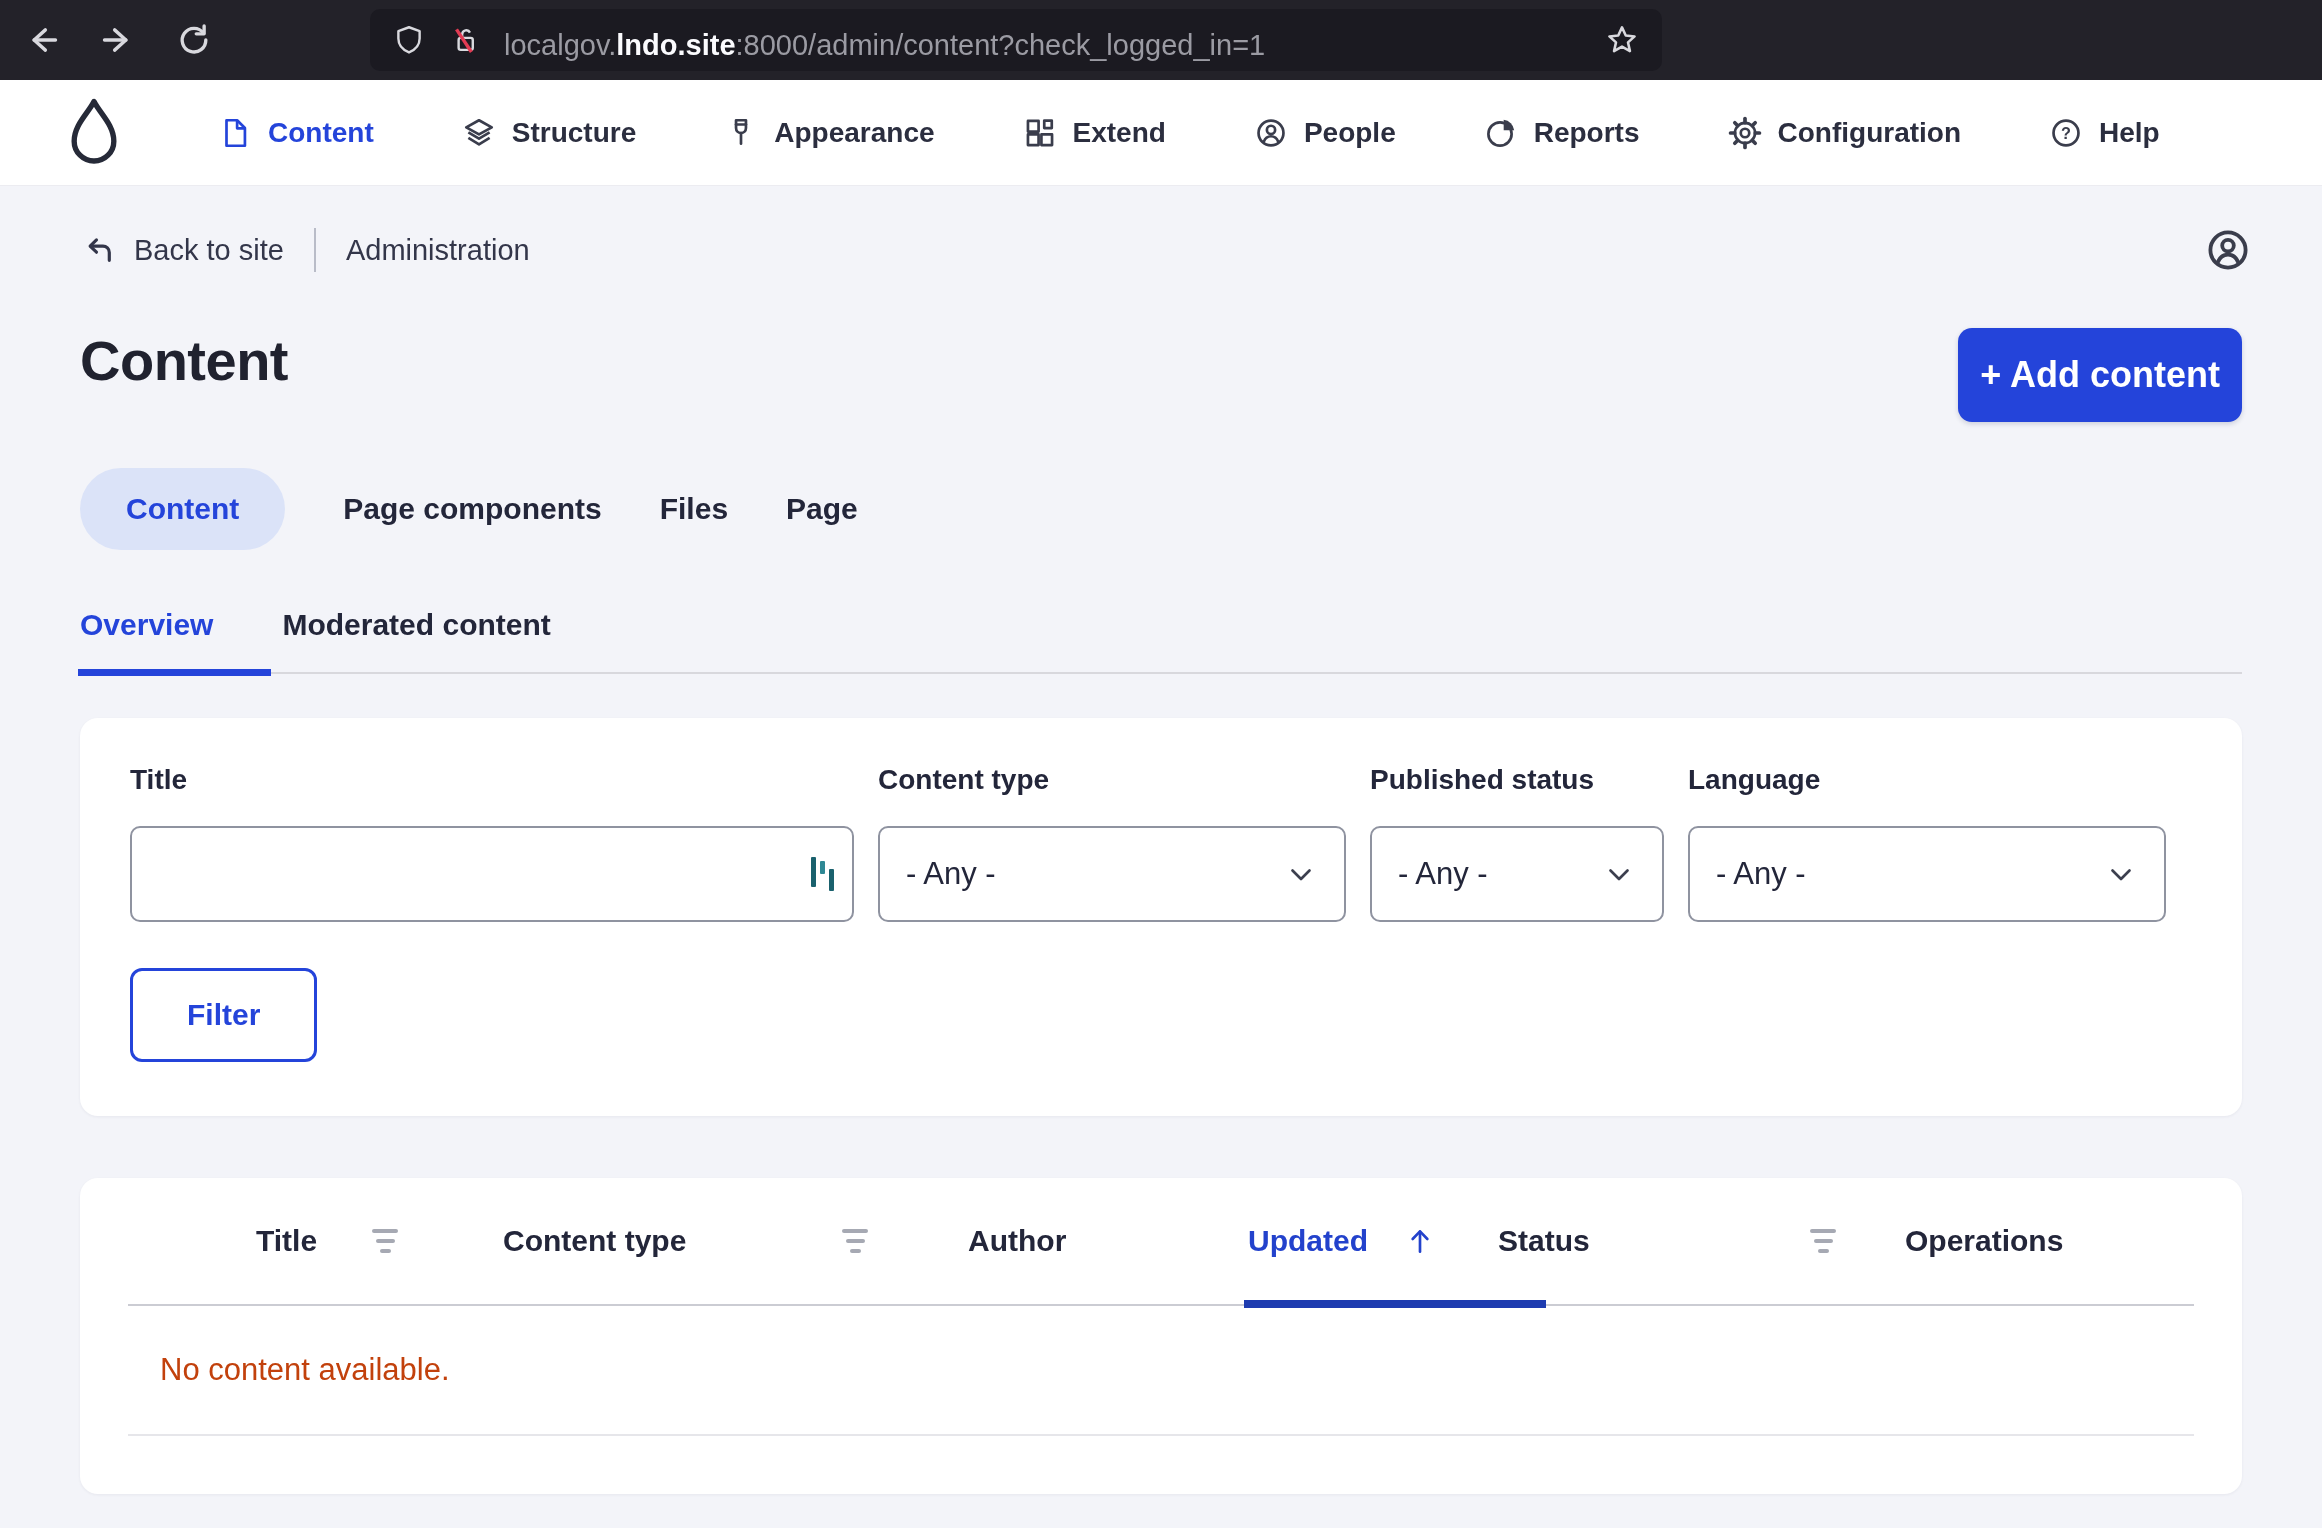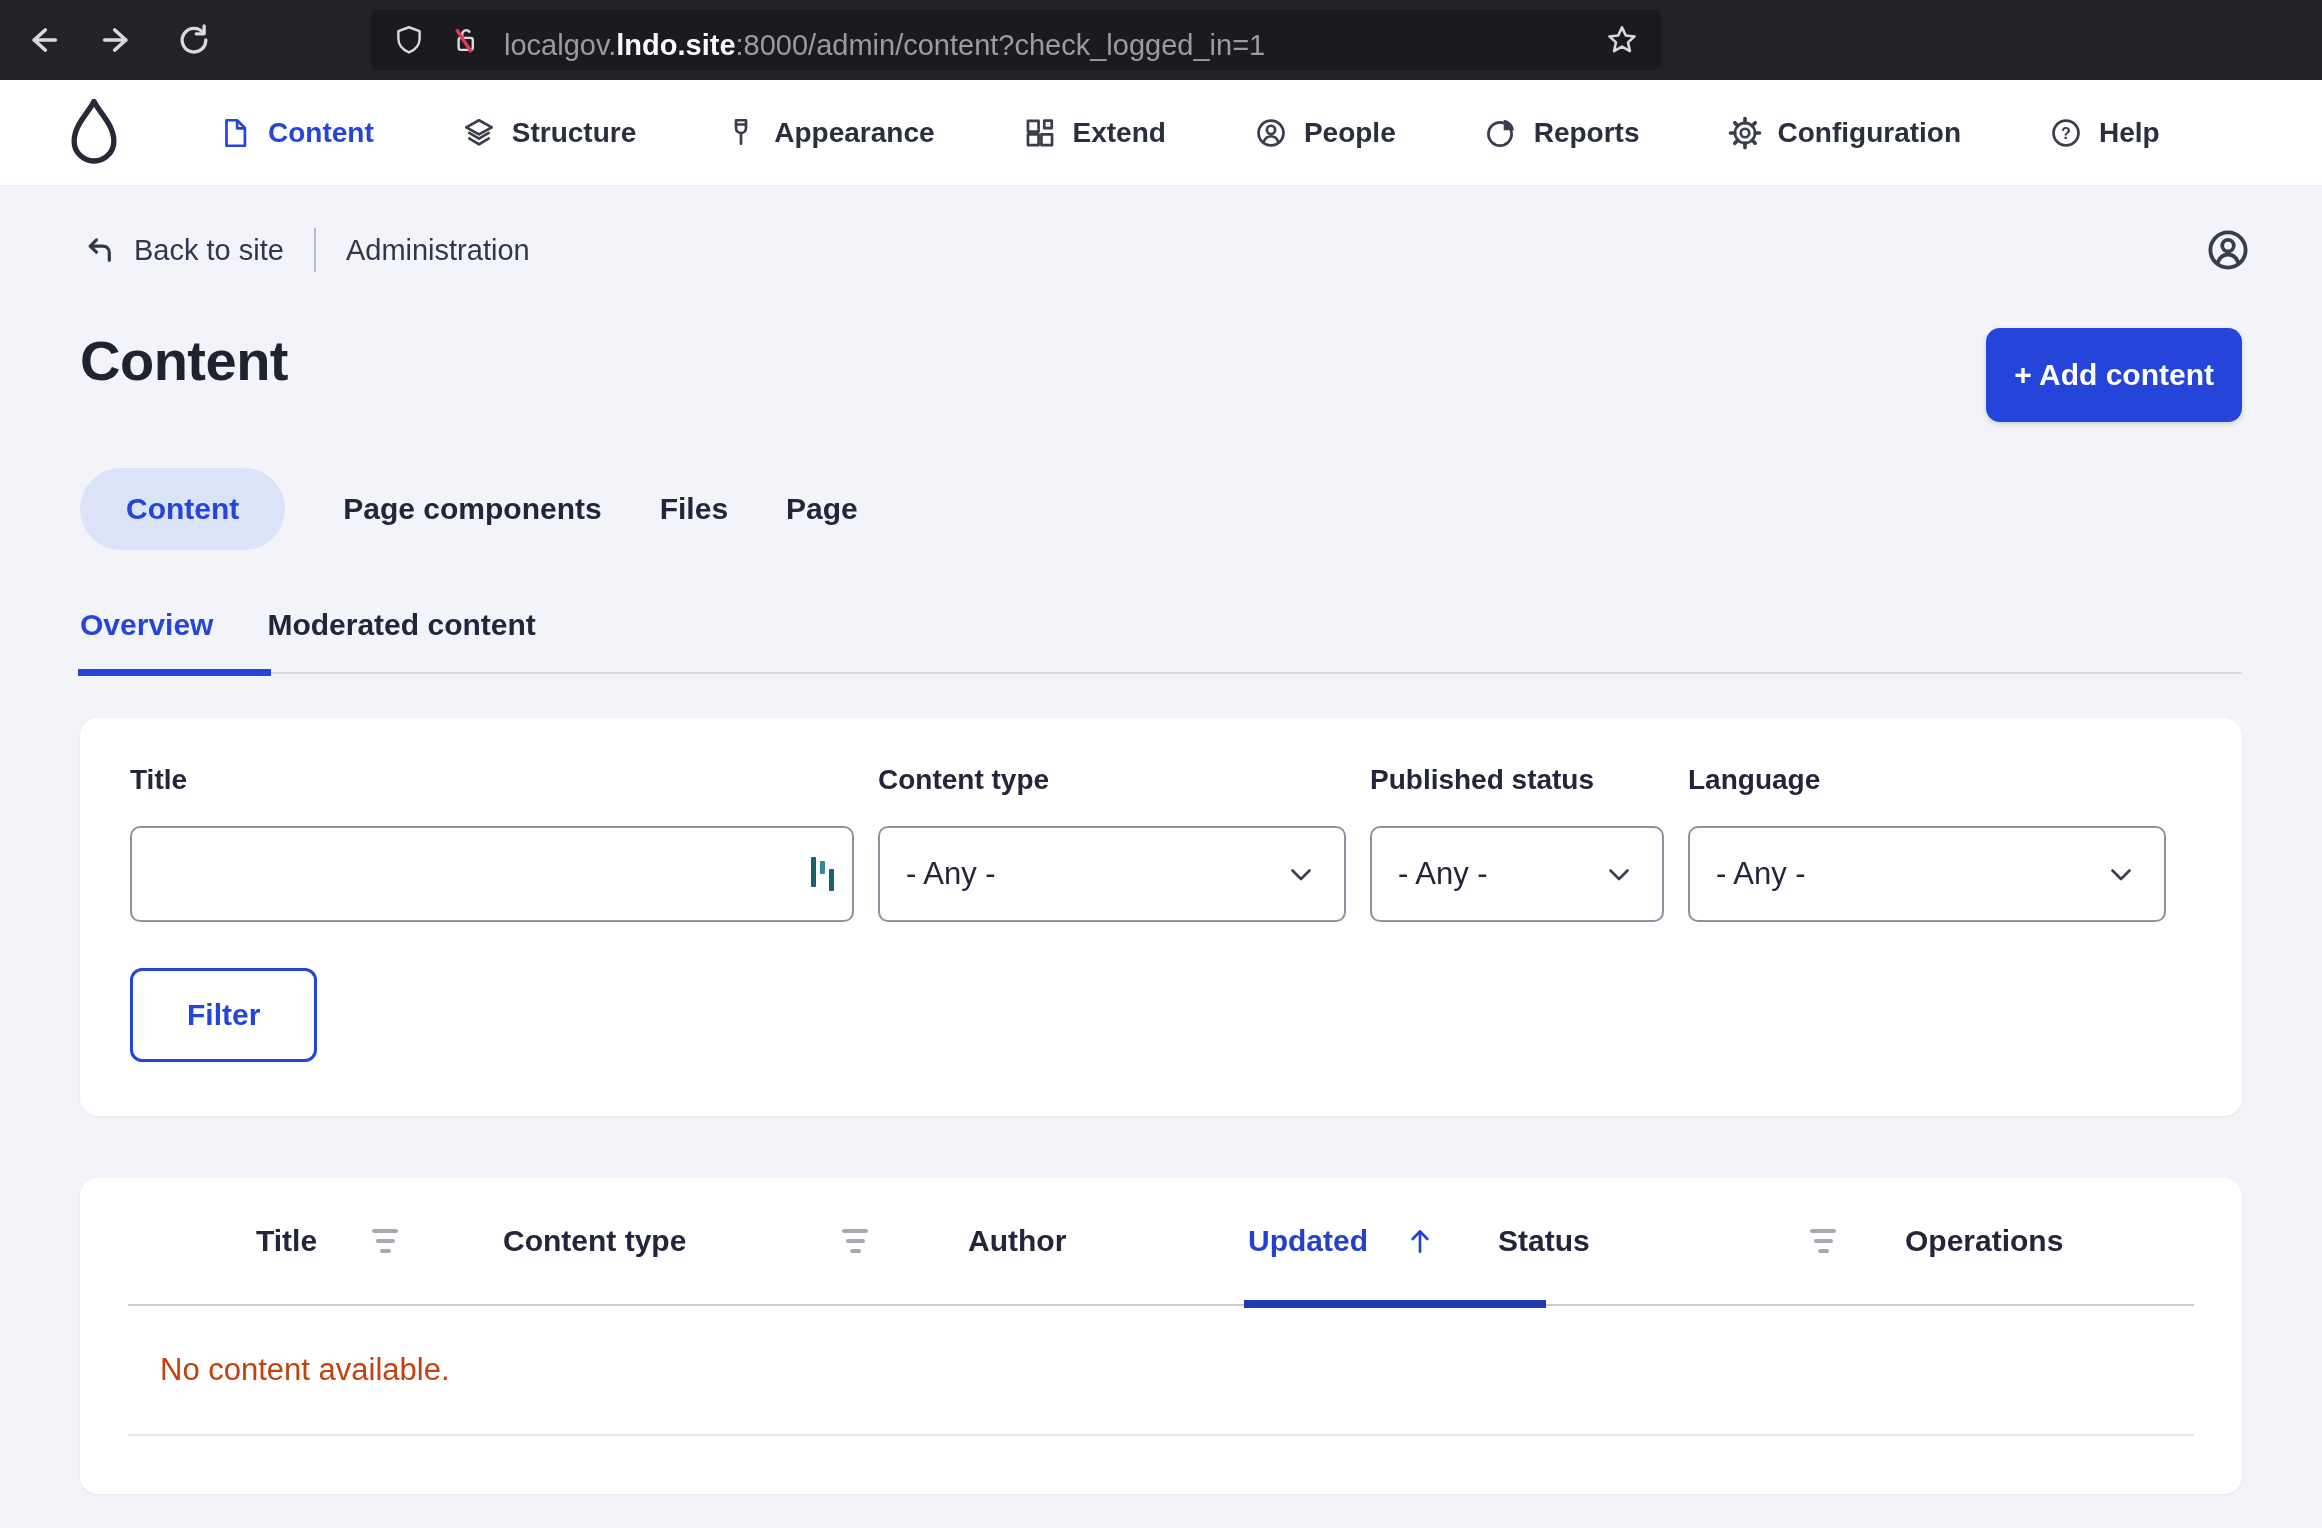--- a/index.html
+++ b/index.html
@@ -33,28 +33,28 @@
   
   .page{background:var(--page-bg); height:1342px;}
   .breadcrumb-row{display:flex; align-items:center; padding:40px 70px 0 80px;
     font-size:29px; color:#33364a;}
   .breadcrumb-row .bt-label{margin-left:16px; cursor:pointer;}
   .crumb-divider{width:2px; height:44px; background:#b9bcc8; margin:0 30px;}
   .account{margin-left:auto; color:#3a3d4c; cursor:pointer;}
   .page-header{display:flex; justify-content:space-between; align-items:flex-start; padding:54px 80px 0;}
   .page-title{font-size:56px; font-weight:700; color:#20222f; letter-spacing:-0.5px;}
   .add-btn{background:var(--accent); color:#fff; border:none; border-radius:14px;
-    height:94px; padding:0 28px; font-size:30px; font-weight:700; cursor:pointer;
+    height:94px; padding:0 22px; font-size:36px; font-weight:700; cursor:pointer;
     font-family:inherit; box-shadow:0 2px 5px rgba(30,40,90,.18);}
   .primary-tabs{display:flex; align-items:center; gap:58px; padding:46px 80px 0;
     font-size:30px; font-weight:700; color:#23263a;}
   .ptab{cursor:pointer; height:82px; display:flex; align-items:center;}
   .ptab.pill{background:var(--active-pill-bg); color:var(--accent); border-radius:44px; padding:0 46px;}
   .secondary-tabs-wrap{padding:58px 80px 0;}
-  .subtabs{display:flex; gap:54px; border-bottom:2px solid #d8d8dd;}
+  .subtabs{display:flex; gap:69px; border-bottom:2px solid #d8d8dd;}
   .subtab{font-size:30px; font-weight:700; color:#23263a; padding-bottom:30px;
     position:relative; cursor:pointer;}
   .subtab.active{color:var(--accent);}
   .subtab.active::after{content:""; position:absolute; left:-2px; bottom:-4px;
     height:7px; width:calc(100% + 60px); background:var(--accent);}
   
   .card{background:#fff; border-radius:18px; box-shadow:0 1px 3px rgba(30,35,60,.06);}
   .filter-card{margin:44px 80px 0; padding:46px 50px 54px;}
   .filter-row{display:flex; gap:24px;}
   .ffield > label{display:block; font-size:28px; font-weight:700; color:#23263a; margin-bottom:30px;}

